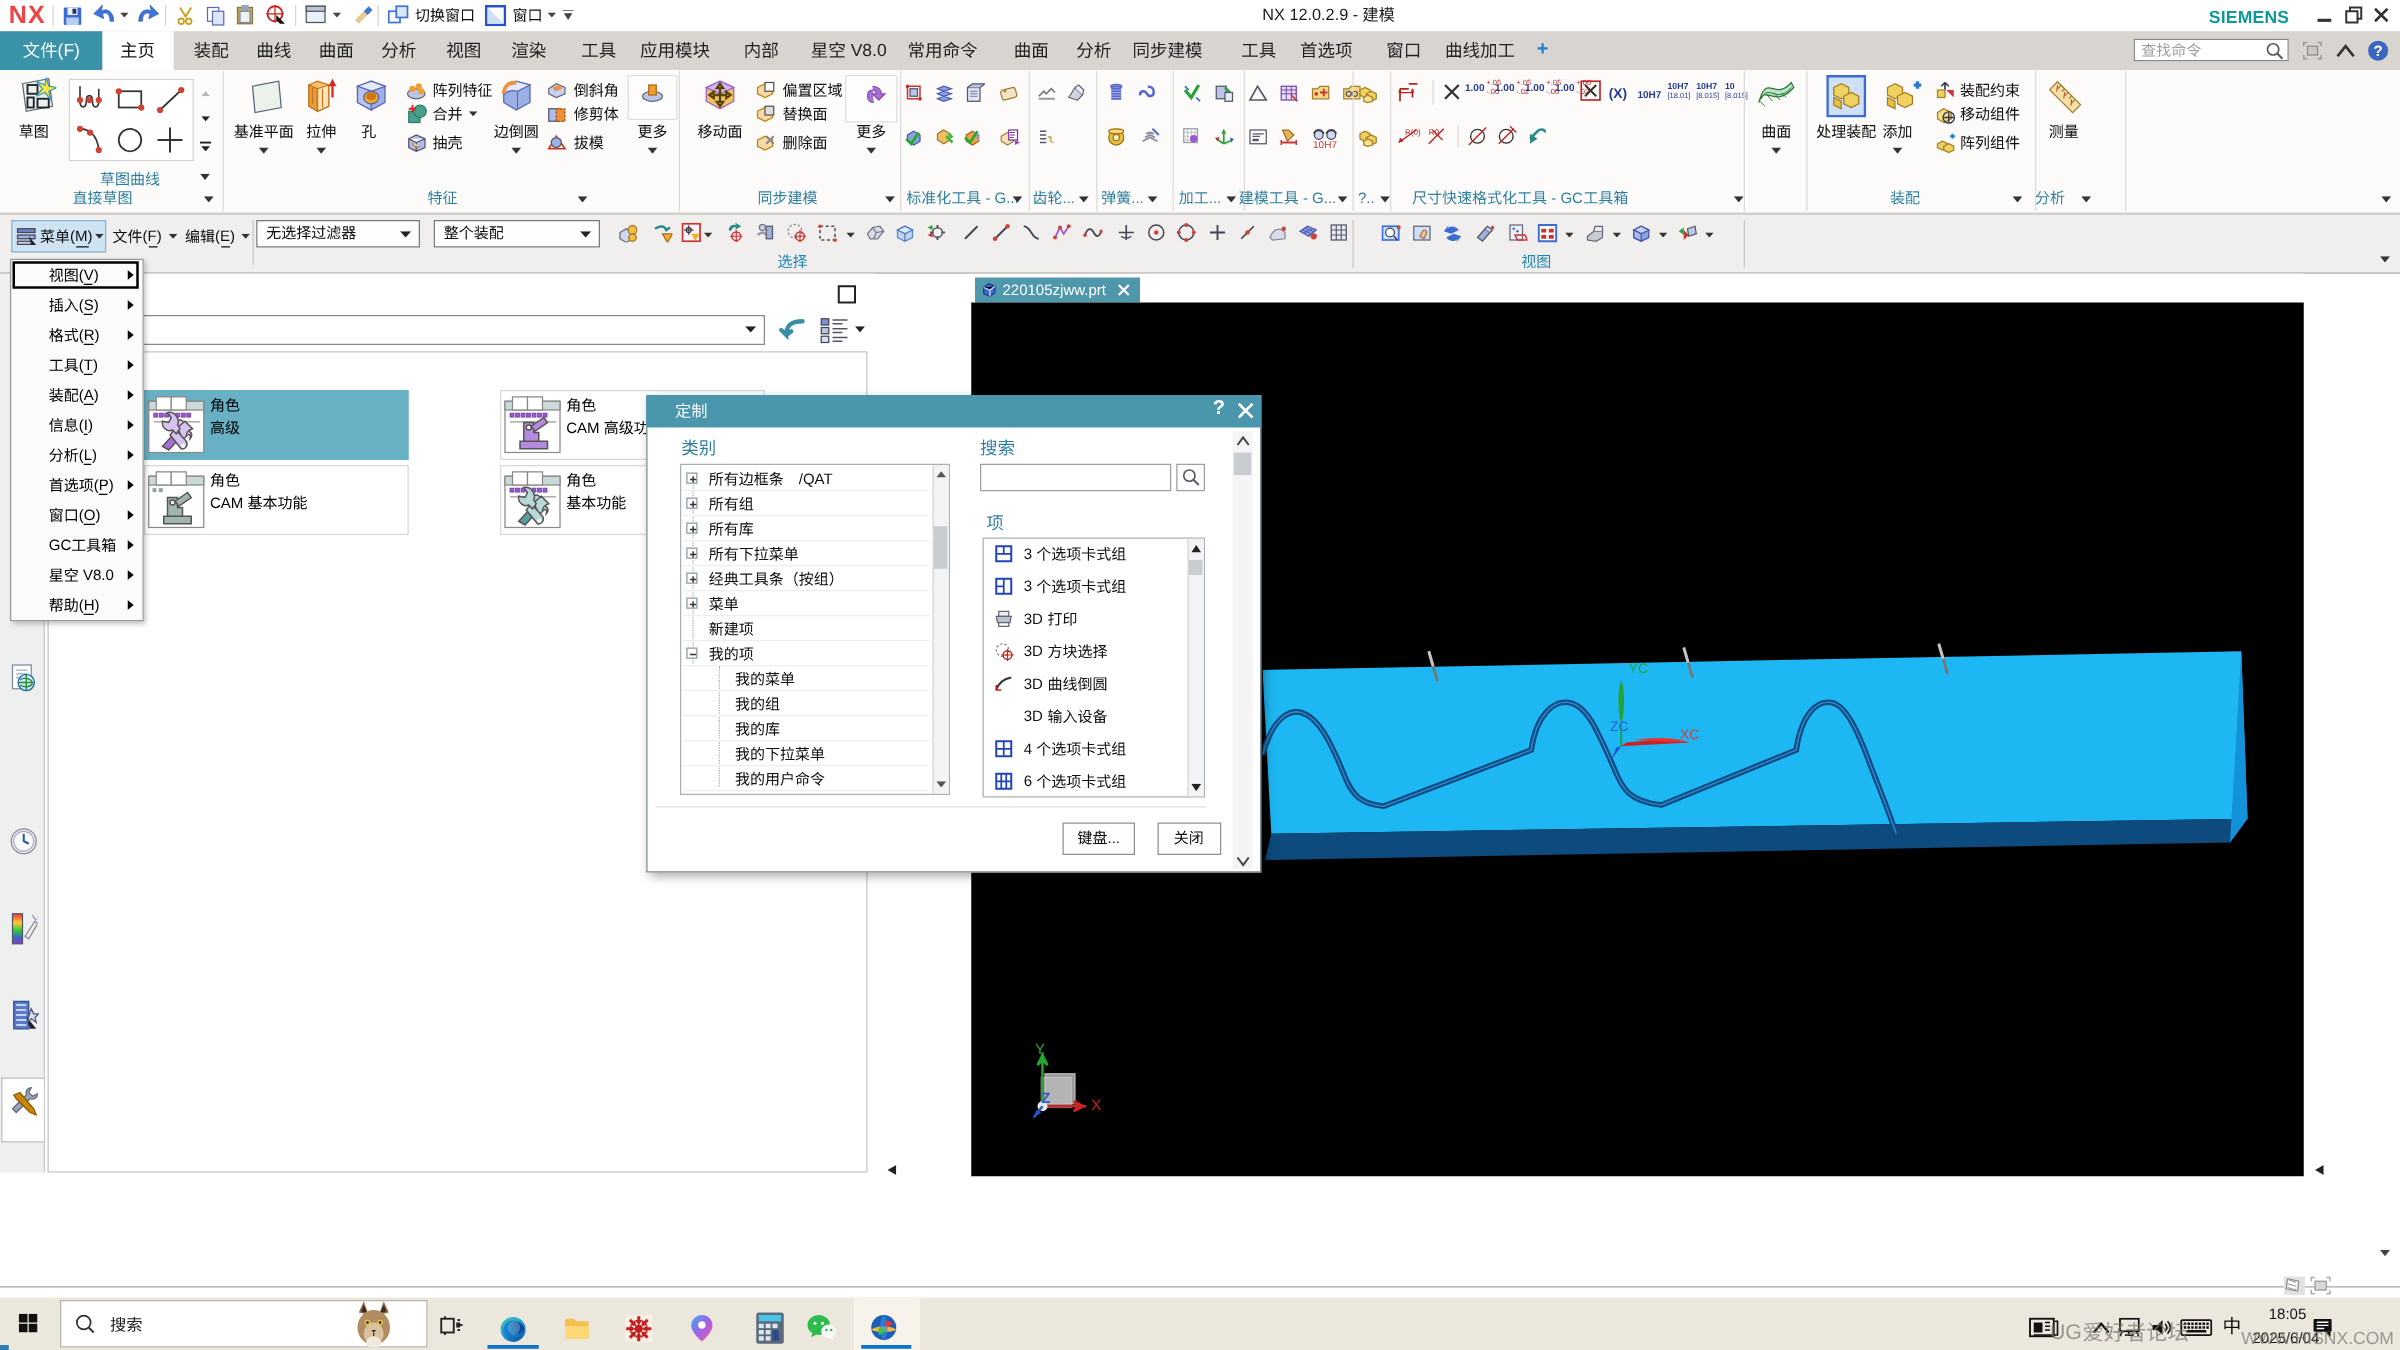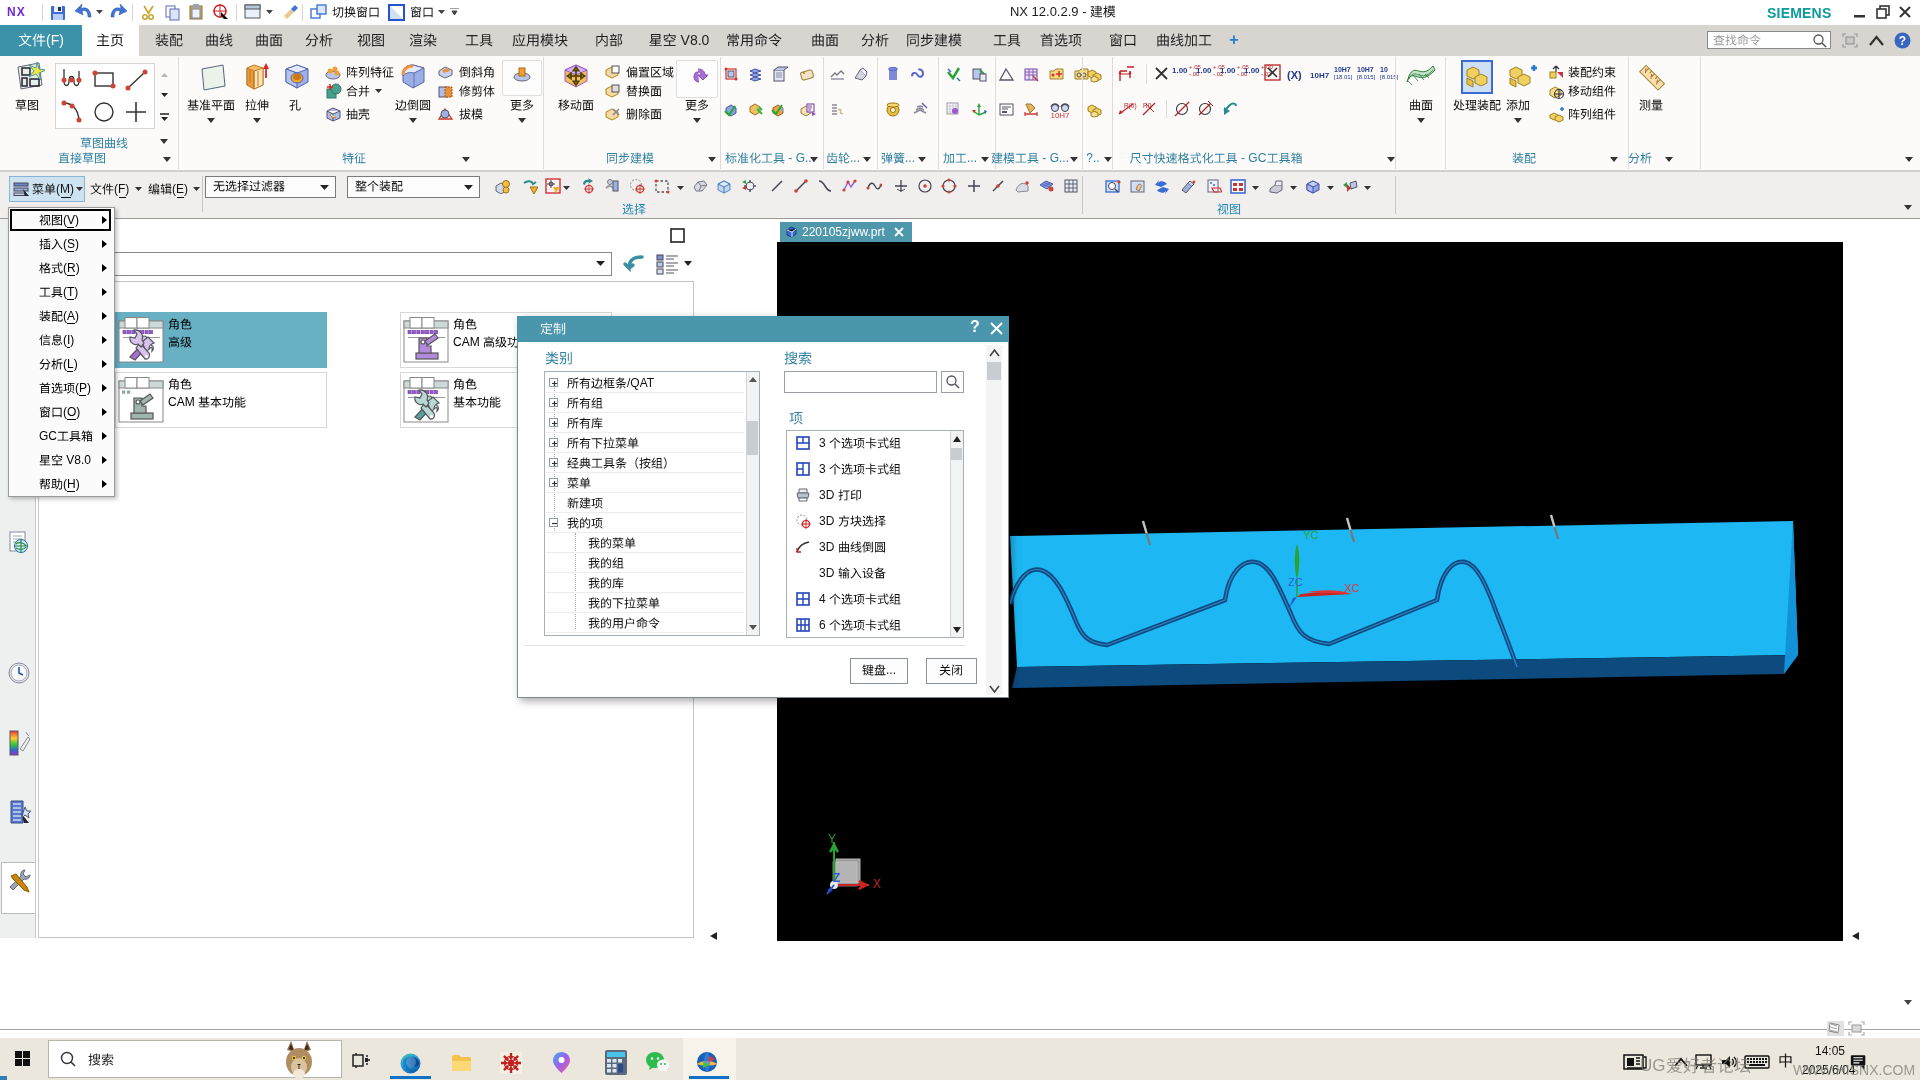--- a/index.html
+++ b/index.html
@@ -167,21 +167,21 @@
       <path id="u4E2D" d="M46 4V22H10V69H17V63H46V96H54V63H82V69H90V22H54V4ZM17 56V29H46V56ZM82 56H54V29H82Z"></path>
       <path id="u7231" d="M84 5C66 8 36 10 11 10C12 12 12 15 12 16C37 16 68 14 86 11ZM73 14C72 18 68 24 66 29H55C54 25 52 20 51 16L45 18C46 21 48 25 48 29H32C32 25 30 20 28 16L22 19C23 22 25 25 26 29H8V45H15V35H86V45H92V29H72C75 25 78 21 80 17ZM41 67H71C67 72 62 75 57 78C50 75 45 72 41 67ZM36 38C36 40 35 44 35 46H16V53H33C28 70 19 82 4 89C6 91 8 94 9 95C20 89 28 80 34 69C38 74 43 78 49 82C42 85 34 87 25 88C26 90 28 93 29 94C39 93 48 90 57 86C66 90 77 93 89 95C90 93 92 90 93 88C82 87 73 85 64 82C71 77 77 71 81 64L77 60L76 61H37C38 58 39 56 40 53H85V46H42C43 44 43 41 44 38Z"></path>
       <path id="u597D" d="M6 59C12 62 17 67 23 71C17 80 10 86 3 90C4 91 6 94 7 96C16 91 23 85 28 76C32 80 36 84 39 87L44 81C41 77 37 73 32 69C38 58 41 44 43 25L38 24L37 24H22C24 18 25 11 26 4L18 4C17 10 16 17 15 24H4V32H14C11 42 9 52 6 59ZM35 32C33 44 30 55 26 64C22 61 18 58 15 56C17 49 19 40 21 32ZM66 35V46H43V54H66V87C66 88 66 89 64 89C62 89 57 89 51 89C52 91 53 94 54 96C62 96 66 96 70 95C73 94 74 92 74 87V54H96V46H74V37C81 31 88 22 93 15L88 11L86 11H47V18H81C77 24 71 31 66 35Z"></path>
       <path id="u8005" d="M84 7C80 12 76 16 72 21V17H47V4H40V17H14V23H40V36H5V43H45C32 51 18 58 3 63C5 64 7 68 8 69C14 67 20 64 26 61V96H34V93H75V96H82V53H41C46 50 52 47 57 43H95V36H66C75 28 83 20 90 11ZM47 36V23H70C65 28 60 32 54 36ZM34 76H75V86H34ZM34 70V60H75V70Z"></path>
       <path id="u8BBA" d="M11 11C17 16 24 23 28 28L33 22C29 18 22 11 15 6ZM62 4C57 16 47 30 32 41C33 42 36 45 37 46C49 38 58 27 65 16C72 27 83 39 92 46C94 44 96 41 98 40C87 33 75 21 68 9L70 5ZM81 45C74 50 63 57 54 61V41H46V82C46 91 49 93 60 93C62 93 78 93 81 93C90 93 92 90 94 76C91 75 88 74 87 73C86 84 85 86 80 86C77 86 63 86 60 86C54 86 54 86 54 82V69C64 64 76 58 86 52ZM19 94V94C20 92 23 90 40 76C39 75 38 72 37 70L27 78V35H4V43H20V79C20 84 17 87 15 89C16 90 18 92 19 94Z"></path>
       <path id="u575B" d="M42 12V19H90V12ZM39 92C42 91 46 90 84 86C86 89 88 93 89 96L96 93C93 84 86 70 80 60L73 62C76 67 79 73 81 79L48 82C54 73 60 60 65 48H94V41H37V48H56C52 61 45 73 42 77C40 81 38 84 36 84C37 86 38 90 39 92ZM3 76 6 83C15 80 26 74 38 69L36 62L24 68V35H36V28H24V5H16V28H4V35H16V71C12 73 7 74 3 76Z"></path>
     </defs>
   </svg>
 <div id="root">
 <div class="" style="position:absolute;left:0px;top:0px;width:1920px;height:25px;background:#ffffff;"></div>
-<div class="tx" style="left:7px;top:3px;height:18px;font-size:12px;line-height:18px;color:#6d28d9;font-weight:bold;letter-spacing:1px;"><span>NX</span></div>
+<div class="tx" style="left:7px;top:3px;height:18px;font-size:20px;line-height:18px;color:#ef4444;font-weight:bold;letter-spacing:1px;"><span>NX</span></div>
 <div class="" style="position:absolute;left:42px;top:4px;width:1px;height:17px;background:#d5d5d5;"></div>
 <svg style="position:absolute;left:50px;top:5px;" width="16" height="16" viewBox="0 0 16 16">
       <rect x="1" y="1" width="14" height="14" fill="#3a6cd4" rx="1"></rect>
       <rect x="4" y="1" width="8" height="6" fill="#e8eefc"></rect>
       <rect x="8" y="2" width="3" height="4" fill="#26324f"></rect>
       <rect x="3" y="9" width="10" height="6" fill="#b9cdf2"></rect>
     </svg>
 <svg style="position:absolute;left:74px;top:3px;" width="20" height="19" viewBox="0 0 20 19">
       <path d="M17 14 C17 6, 11 3, 7 6 L8 1 L1 8 L9 12 L8 8 C11 6.5, 14 8, 14 14 Z" fill="#3f74d8" stroke="#2a55a8" stroke-width="0.5"></path>
     </svg>
@@ -1586,21 +1586,21 @@
         <use href="#u522B" x="100"></use>
       </svg></div>
 <div class="" style="position:absolute;left:544px;top:371px;width:216px;height:265px;background:#fff;border:1px solid #a8b0b5;z-index:21;"></div>
 <div class="" style="position:absolute;left:554px;top:383px;width:1px;height:150px;background:transparent;border-left:1px dotted #aaa;z-index:22;"></div>
 <div class="" style="position:absolute;left:575px;top:533px;width:1px;height:96px;background:transparent;border-left:1px dotted #aaa;z-index:22;"></div>
 <div class="" style="position:absolute;left:546px;top:392px;width:198px;height:1px;background:#ededed;z-index:22;"></div>
 <div class="" style="position:absolute;left:549px;top:378px;width:9px;height:9px;background:#fff;border:1px solid #8a9aa5;z-index:23;"></div>
 <svg style="position:absolute;left:549px;top:378px;z-index:24;" width="11" height="11" viewBox="0 0 11 11">
       <path d="M3 5.5 H8 M5.5 3 V8" stroke="#333" stroke-width="1.2"></path>
     </svg>
-<div class="tx" style="left:567px;top:377px;height:12px;font-size:12px;line-height:12px;color:#111;z-index:23;"><svg width="60.0" height="12" viewBox="0 0 500 100" preserveAspectRatio="none">
+<div class="tx" style="left:567px;top:377px;height:12px;font-size:12px;line-height:12px;color:#111;z-index:23;gap:12px;"><svg width="60.0" height="12" viewBox="0 0 500 100" preserveAspectRatio="none">
         <use href="#u6240" x="0"></use>
         <use href="#u6709" x="100"></use>
         <use href="#u8FB9" x="200"></use>
         <use href="#u6846" x="300"></use>
         <use href="#u6761" x="400"></use>
       </svg><span>/QAT</span></div>
 <div class="" style="position:absolute;left:546px;top:412px;width:198px;height:1px;background:#ededed;z-index:22;"></div>
 <div class="" style="position:absolute;left:549px;top:398px;width:9px;height:9px;background:#fff;border:1px solid #8a9aa5;z-index:23;"></div>
 <svg style="position:absolute;left:549px;top:398px;z-index:24;" width="11" height="11" viewBox="0 0 11 11">
       <path d="M3 5.5 H8 M5.5 3 V8" stroke="#333" stroke-width="1.2"></path>
@@ -2029,21 +2029,21 @@
         <rect x="12" y="7" width="2" height="2"></rect>
         <rect x="15" y="7" width="2" height="2"></rect>
         <rect x="18" y="7" width="2" height="2"></rect>
         <rect x="21" y="7" width="2" height="2"></rect>
         <rect x="5" y="10" width="16" height="2"></rect>
       </g>
     </svg>
 <div class="tx" style="left:1778px;top:1053px;height:15px;font-size:15px;line-height:15px;color:#111;font-weight:bold;"><svg width="15.0" height="15" viewBox="0 0 100 100" preserveAspectRatio="none">
         <use href="#u4E2D" x="0"></use>
       </svg></div>
-<div class="tx" style="left:1815px;top:1045px;height:12px;font-size:12px;line-height:12px;color:#111;"><span>14:05</span></div>
+<div class="tx" style="left:1815px;top:1045px;height:12px;font-size:12px;line-height:12px;color:#111;"><span>18:05</span></div>
 <div class="tx" style="left:1802px;top:1064px;height:12px;font-size:12px;line-height:12px;color:#111;"><span>2025/6/04</span></div>
 <svg style="position:absolute;left:1850px;top:1053px;" width="17" height="18" viewBox="0 0 20 20">
       <rect x="1" y="2" width="17" height="12" rx="1" fill="#111"></rect>
       <path d="M4 5 H15 M4 8 H15 M4 11 H11" stroke="#fff" stroke-width="1.3"></path>
       <polygon points="12,14 17,14 17,19" fill="#111"></polygon>
     </svg>
 <div class="" style="position:absolute;left:0px;top:1076px;width:7px;height:4px;background:#2f7eb5;"></div>
 <div class="tx" style="left:1640px;top:1057px;height:17px;font-size:17px;line-height:17px;color:rgba(120,120,112,0.72);z-index:30;"><span>UG</span><svg width="85.0" height="17" viewBox="0 0 500 100" preserveAspectRatio="none">
         <use href="#u7231" x="0"></use>
         <use href="#u597D" x="100"></use>

